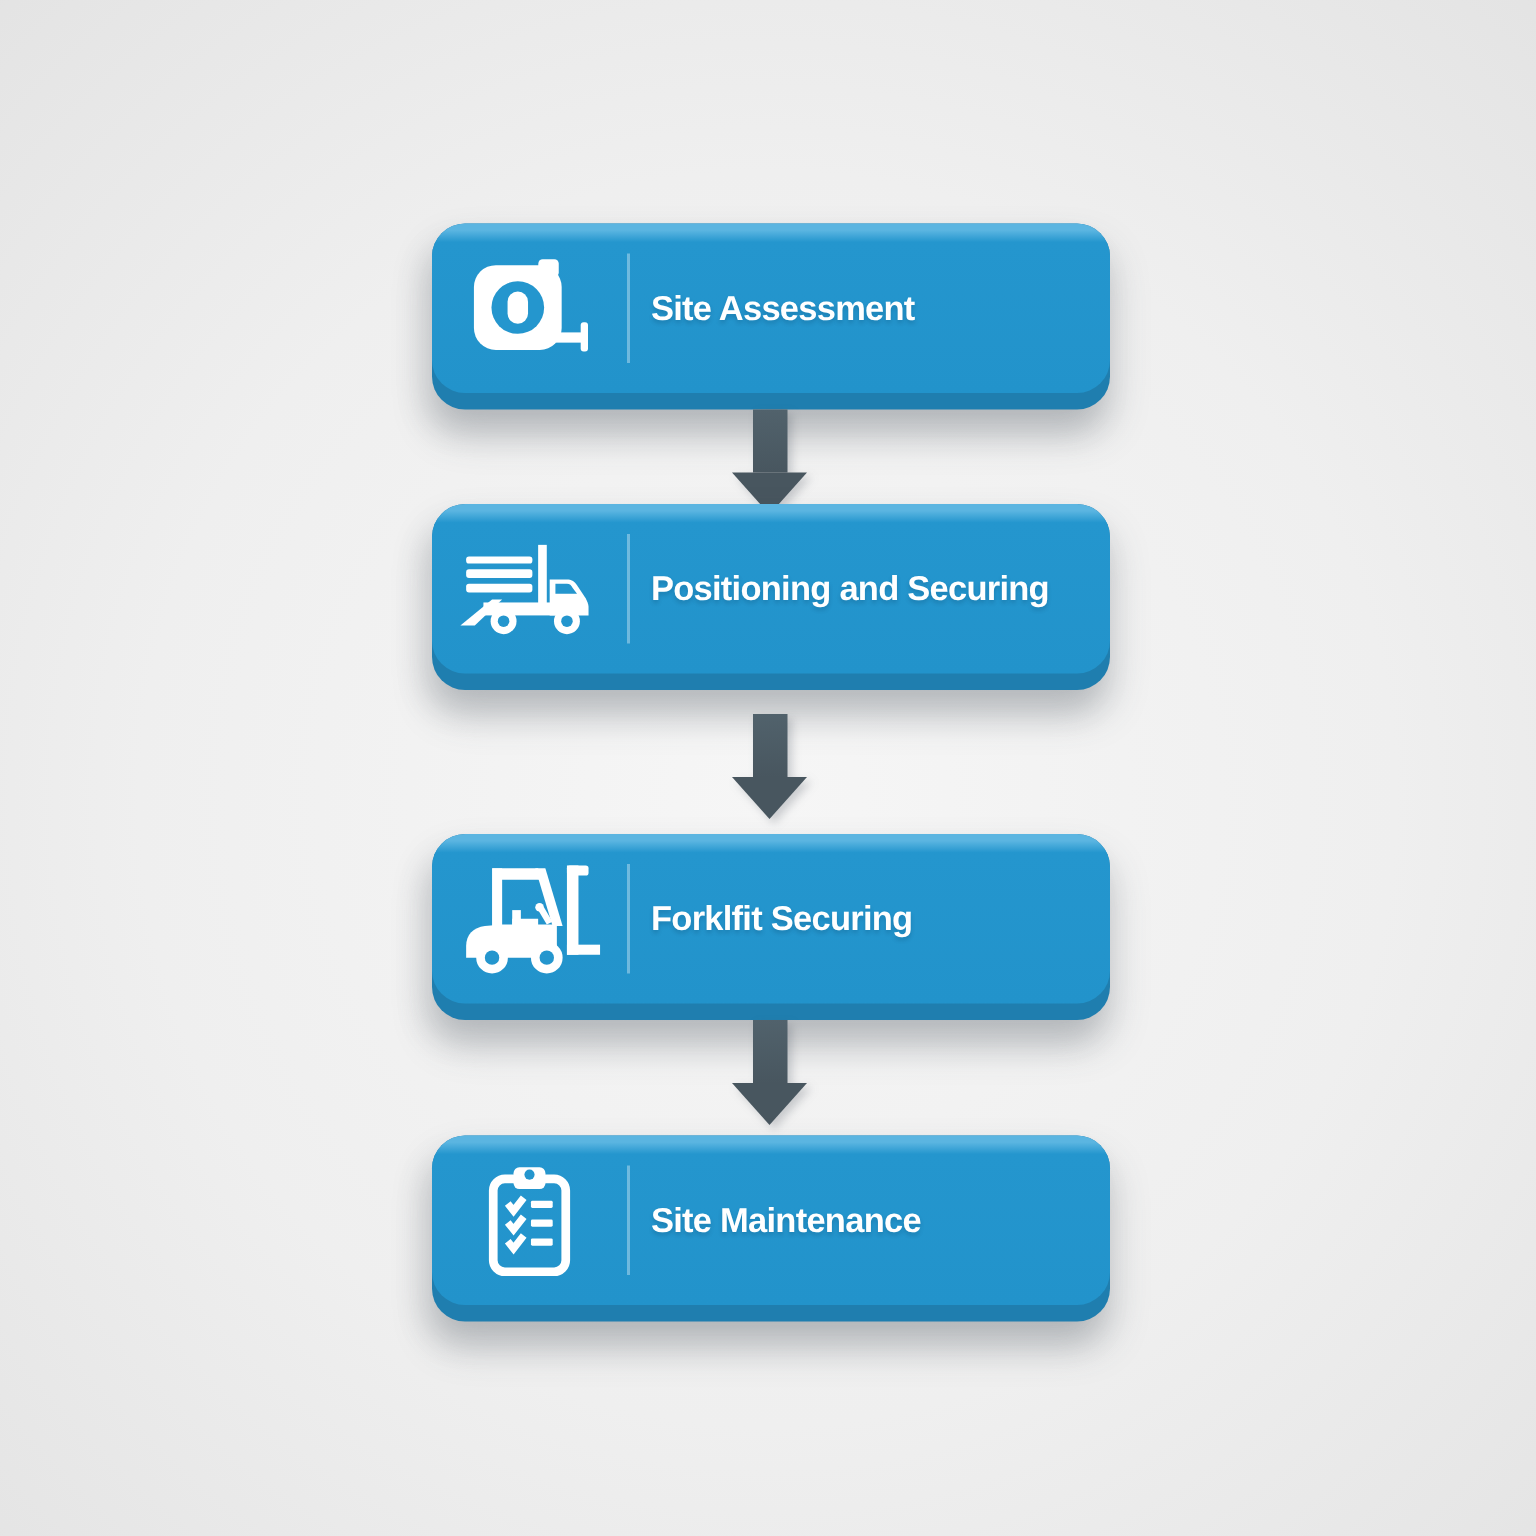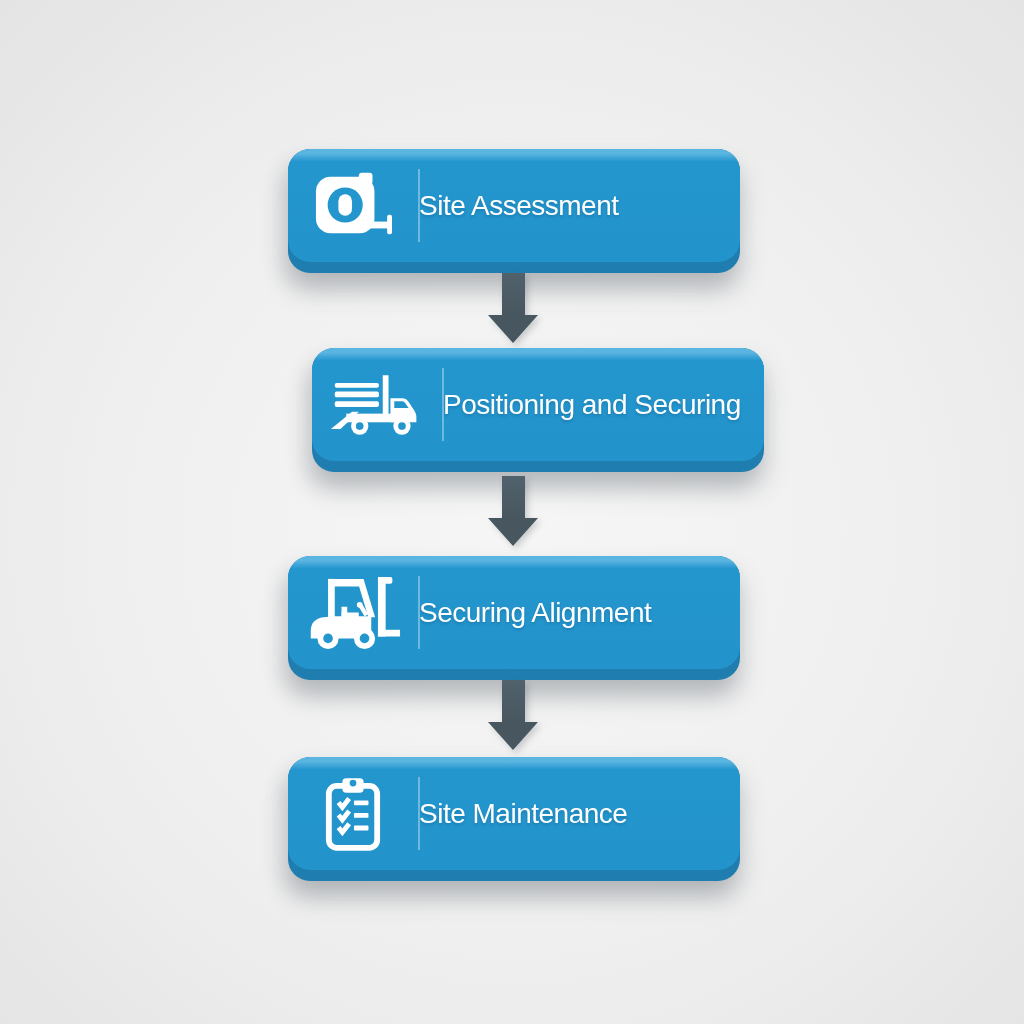--- a/index.html
+++ b/index.html
@@ -47,25 +47,25 @@
   .divider{
     position:absolute;
     left:130px;
     top:20px;
     width:2px;
     height:73px;
     background:rgba(255,255,255,0.35);
   }
   .step-label{
     color:var(--text-white);
-    font-size:28px;
-    font-weight:normal;
+    font-size:23px;
+    font-weight:bold;
     letter-spacing:-0.5px;
     white-space:nowrap;
-    padding-left:1px;
+    padding-left:16px;
     text-shadow:0 2px 3px rgba(0,40,70,0.20);
   }
 
   
   .arrow{
     position:absolute;
     left:488px;
     width:50px;
     display:flex;
     flex-direction:column;
@@ -108,21 +108,21 @@
       <div class="divider"></div>
       <div class="step-label">Site Assessment</div>
     </div>
   </div>
 
   <div class="arrow" style="top:273px;">
     <div class="arrow-shaft"></div>
     <div class="arrow-head"></div>
   </div>
 
-  <div class="step" style="top:348px;margin-left:24px;">
+  <div class="step" style="top:336px;">
     <div class="step-face">
       <div class="icon-cell">
         <svg class="icon-svg" width="96" height="64" viewBox="0 0 100 66">
           <g fill="#fff">
             <rect x="6" y="10" width="46" height="5" rx="2"></rect>
             <rect x="6" y="19" width="46" height="6" rx="2"></rect>
             <rect x="6" y="29" width="46" height="6" rx="2"></rect>
             <rect x="56" y="2" width="6" height="48"></rect>
             <rect x="18" y="42" width="50" height="9"></rect>
             <path d="M64 51 V26 h12 c3 0 5 1 7 4 l6 9 c1 2 2 4 2 6 v6 z"></path>
@@ -162,21 +162,21 @@
             <polygon points="56,33 60,31 66,41 62,43"></polygon>
             <circle cx="57" cy="31" r="3"></circle>
           </g>
           <circle cx="24" cy="66" r="11" fill="#fff"></circle>
           <circle cx="24" cy="66" r="5" fill="var(--box-blue)"></circle>
           <circle cx="62" cy="66" r="11" fill="#fff"></circle>
           <circle cx="62" cy="66" r="5" fill="var(--box-blue)"></circle>
         </svg>
       </div>
       <div class="divider"></div>
-      <div class="step-label">Securing Alignment</div>
+      <div class="step-label">Forklfit Securing</div>
     </div>
   </div>
 
   <div class="arrow" style="top:680px;">
     <div class="arrow-shaft"></div>
     <div class="arrow-head"></div>
   </div>
 
   <div class="step" style="top:757px;">
     <div class="step-face">

